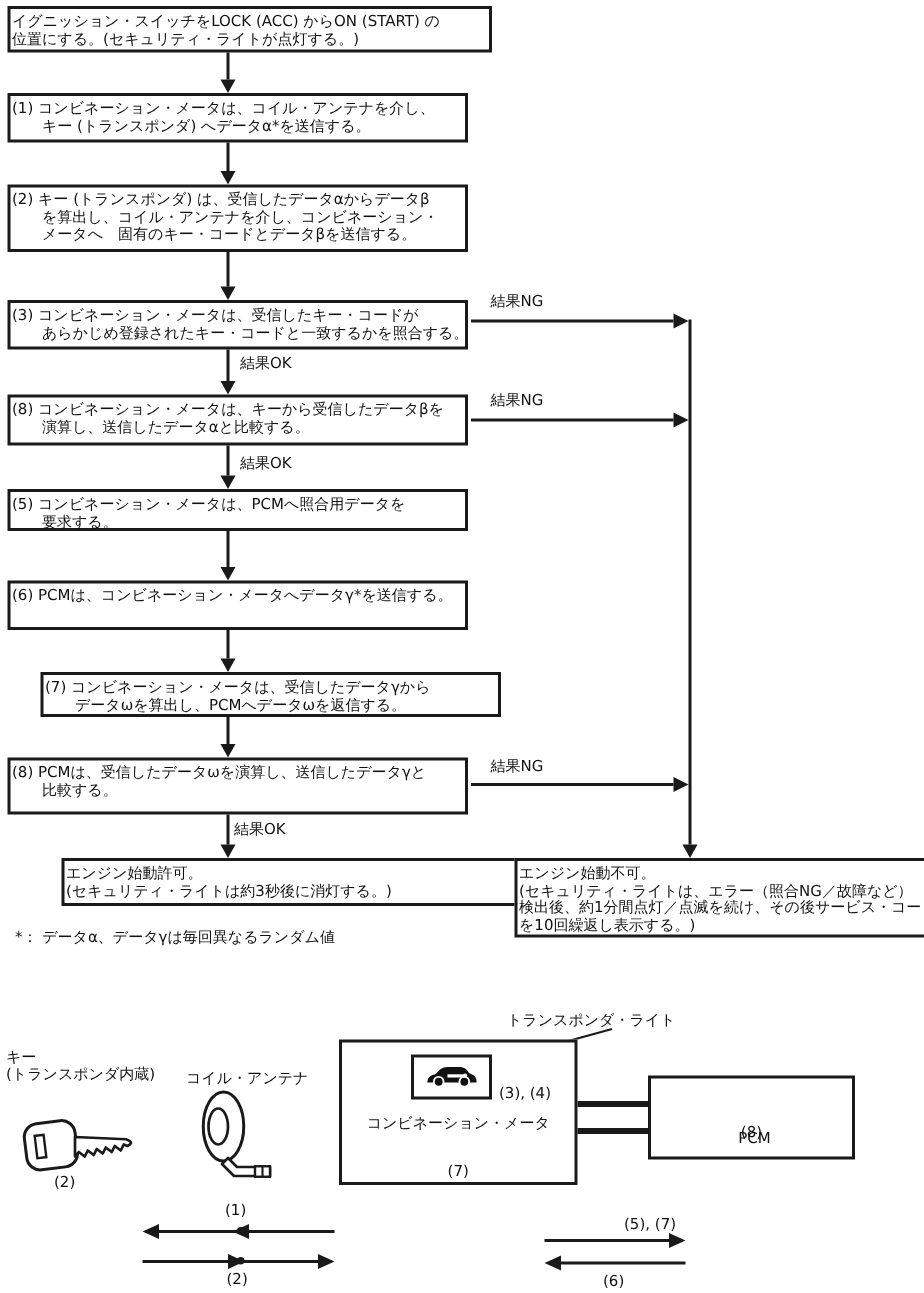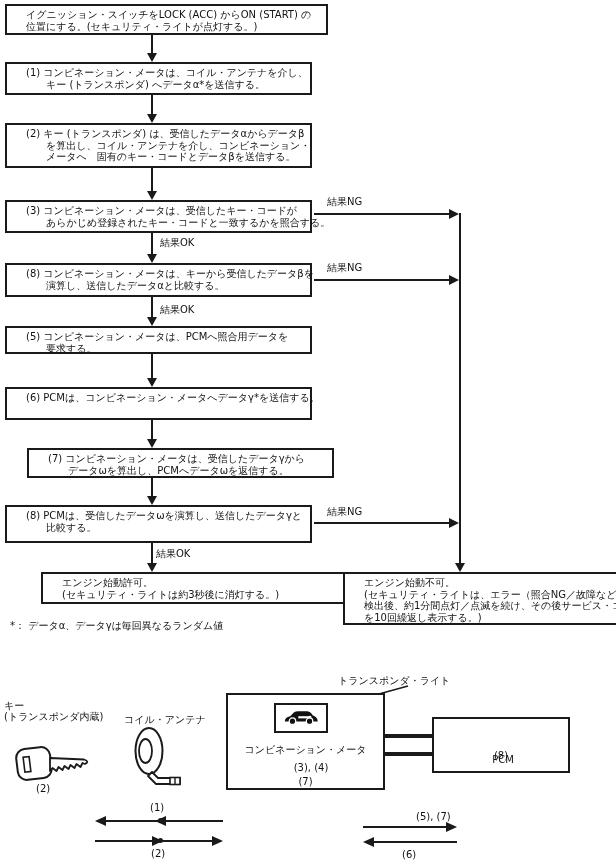--- a/index.html
+++ b/index.html
@@ -3,21 +3,21 @@
 <meta charset="utf-8">
 <style>
   html,body{margin:0;padding:0;background:#fff;}
   #stage{
     position:relative;width:616px;height:862px;background:#fff;
     font-family:"DejaVu Sans",sans-serif;color:#111;
     overflow:hidden;
   }
   .fbox{
     position:absolute;border:2px solid #1a1a1a;background:#fff;
-    font-size:10px;line-height:11.5px;padding:3px 4px 0 19px;
+    font-size:10px;line-height:11.5px;padding:3px 4px 0 1px;
     white-space:pre;box-sizing:border-box;letter-spacing:0;
   }
   .lbl{position:absolute;font-size:10px;line-height:11px;white-space:pre;}
   .varrow{position:absolute;width:2px;background:#1a1a1a;}
   .varrow::after{
     content:'';position:absolute;bottom:-9px;left:-4px;width:0;height:0;
     border-left:5px solid transparent;border-right:5px solid transparent;
     border-top:9px solid #1a1a1a;
   }
   .harrow{position:absolute;height:2px;background:#1a1a1a;}
@@ -120,21 +120,21 @@
   <div class="obox" style="left:226px;top:693px;width:159px;height:97px;"></div>
   <div class="obox" style="left:274px;top:703px;width:54px;height:30px;"></div>
   <svg style="position:absolute;left:283px;top:708px;" width="36" height="20" viewBox="0 0 40 20">
     <path d="M2 14 Q2 9 8 8 L12 4 Q14 2.5 17 2.5 L27 2.5 Q31 3 33 7 L36 8.5 Q38.5 10 38.5 13 L38.5 14 Z" fill="#111"></path>
     <circle cx="10.5" cy="13.5" r="3.6" fill="#111" stroke="#fff" stroke-width="1.4"></circle>
     <circle cx="29.5" cy="13.5" r="3.6" fill="#111" stroke="#fff" stroke-width="1.4"></circle>
     <rect x="17" y="8" width="12" height="2.4" fill="#fff"></rect>
     <circle cx="30" cy="9" r="1.6" fill="#fff"></circle>
   </svg>
   <div class="lbl ctr" style="left:226px;top:744px;width:159px;">コンビネーション・メータ</div>
-  <div class="lbl ctr" style="left:226px;top:762px;width:170px;">(3), (4)</div>
+  <div class="lbl ctr" style="left:226px;top:724px;width:170px;padding-left:39px;">(3), (4)</div>
   <div class="lbl ctr" style="left:226px;top:776px;width:159px;">(7)</div>
 
   <div class="obox" style="left:432px;top:717px;width:138px;height:56px;"></div>
   <div class="lbl ctr" style="left:432px;top:754px;width:142px;">PCM</div>
   <div class="lbl ctr" style="left:432px;top:750px;width:138px;">(8)</div>
 
   <div class="bar" style="left:385px;top:734px;width:47px;height:4px;"></div>
   <div class="bar" style="left:385px;top:752px;width:47px;height:4px;"></div>
 
   <div class="lbl" style="left:4px;top:700px;white-space:pre-line;">キー

